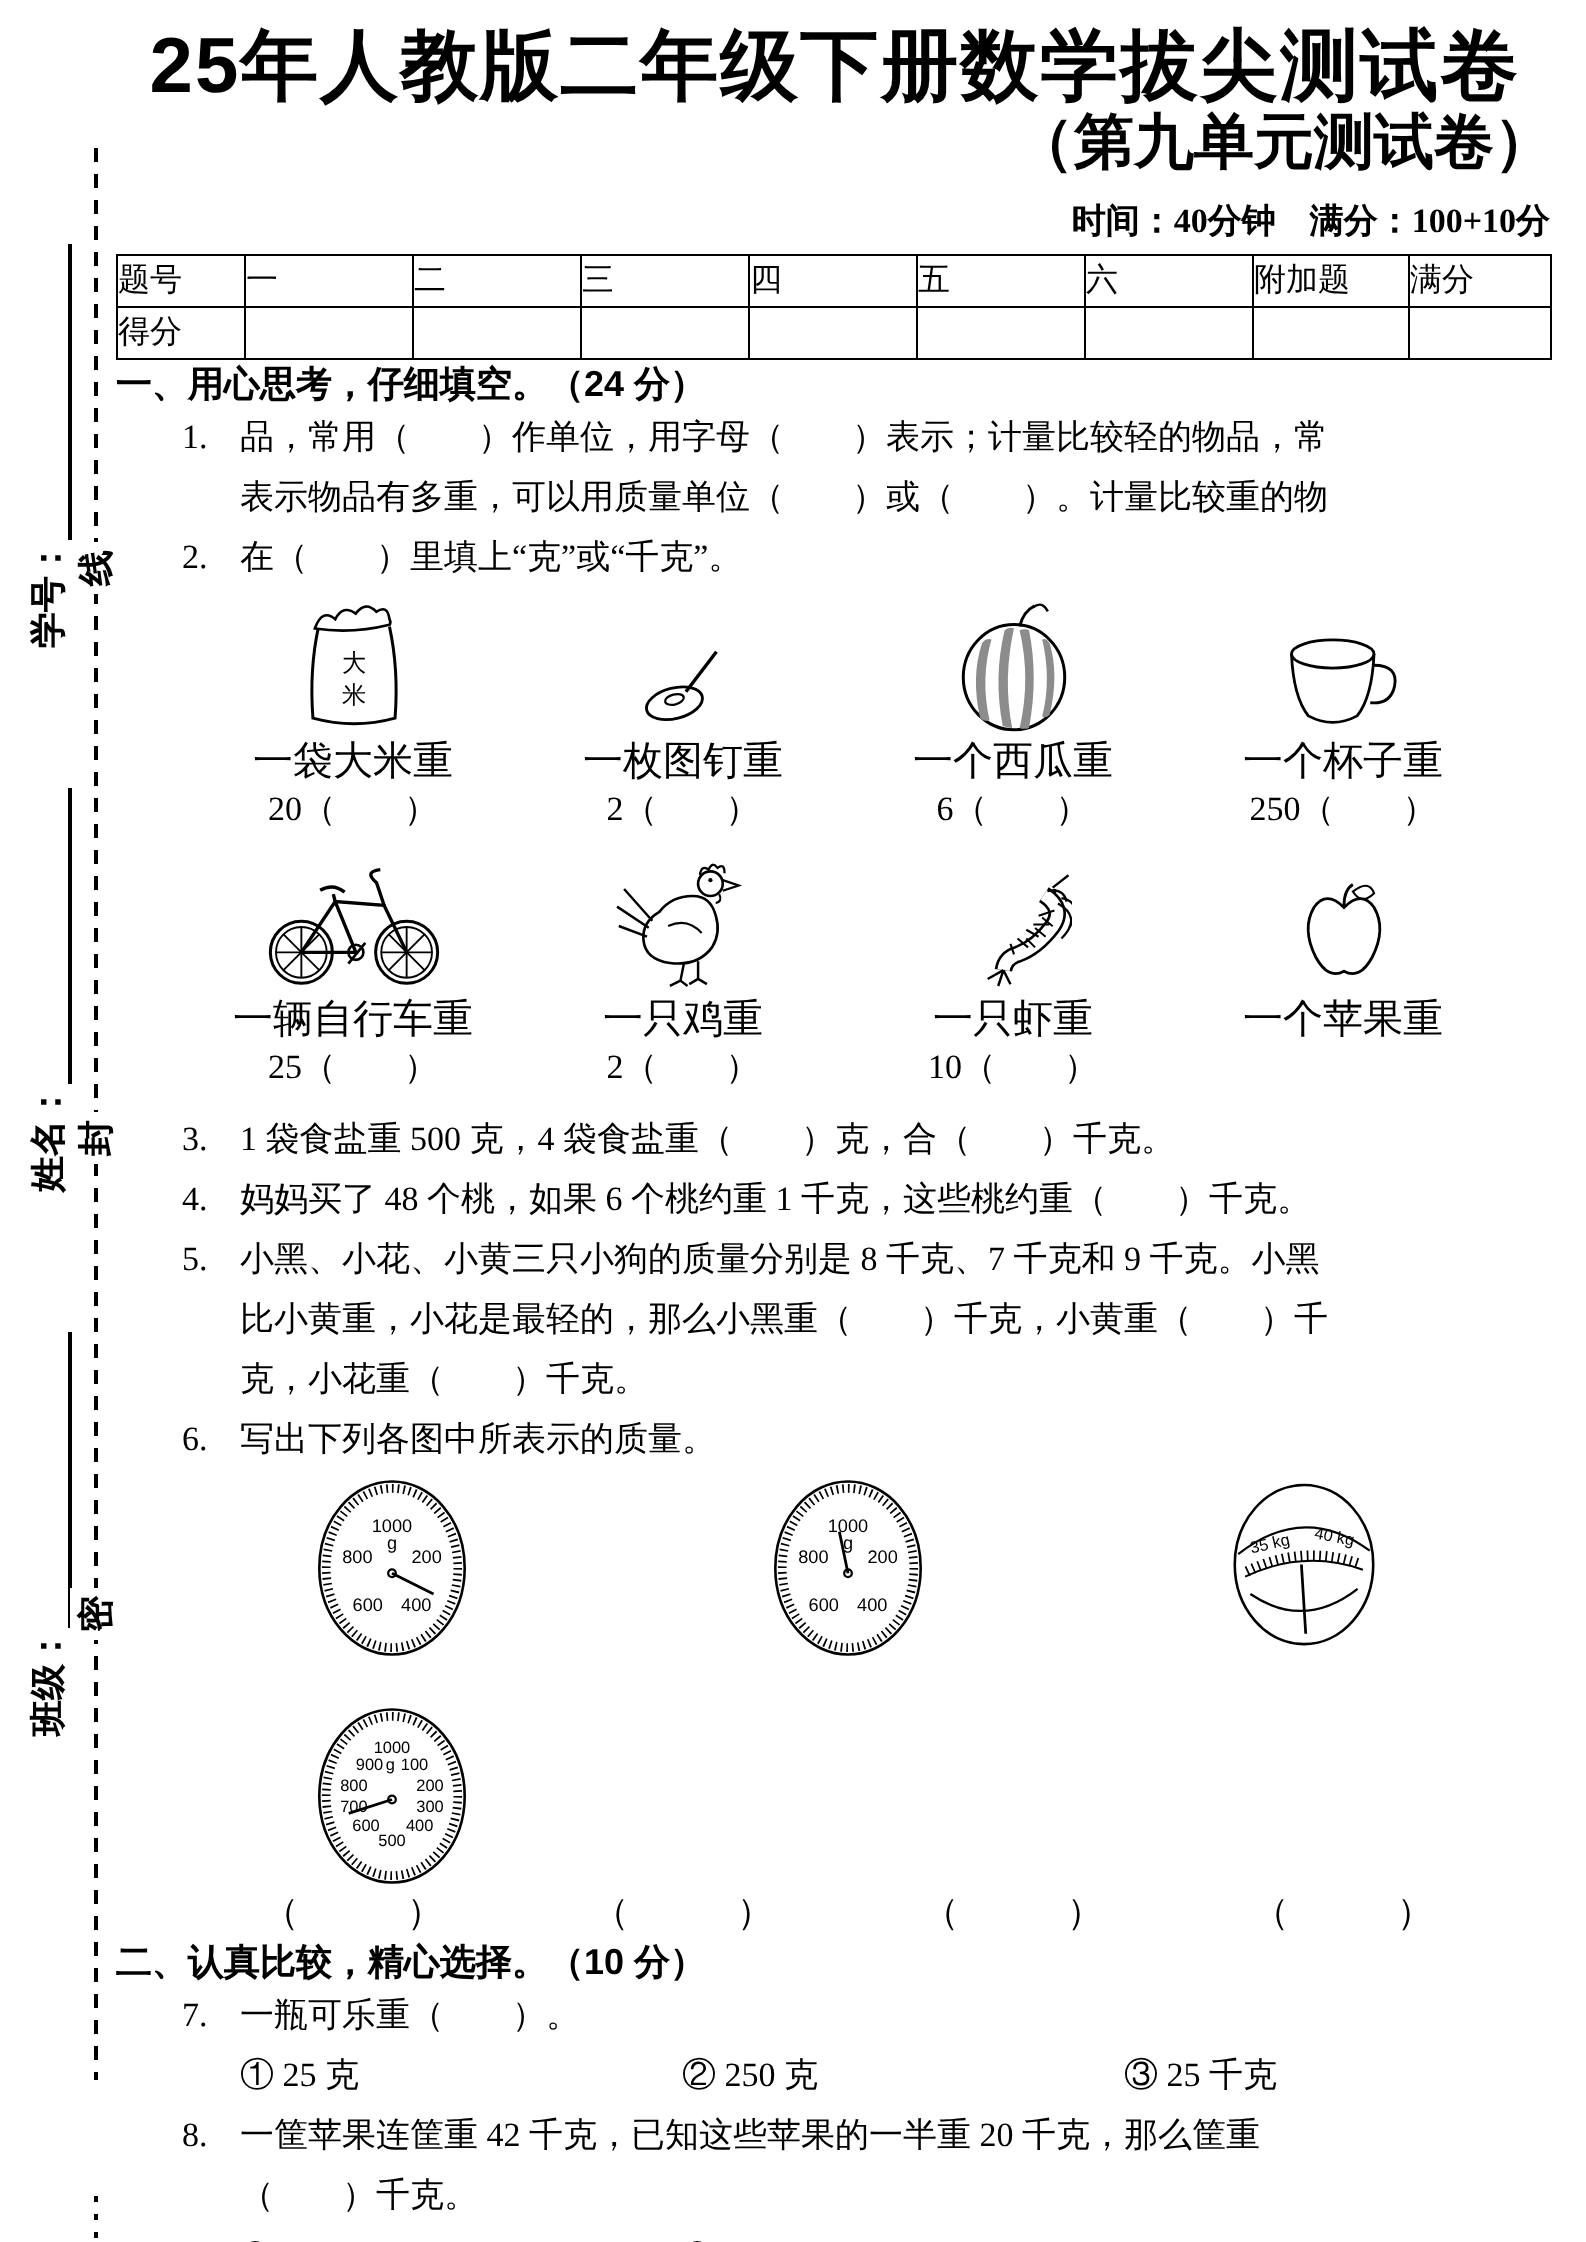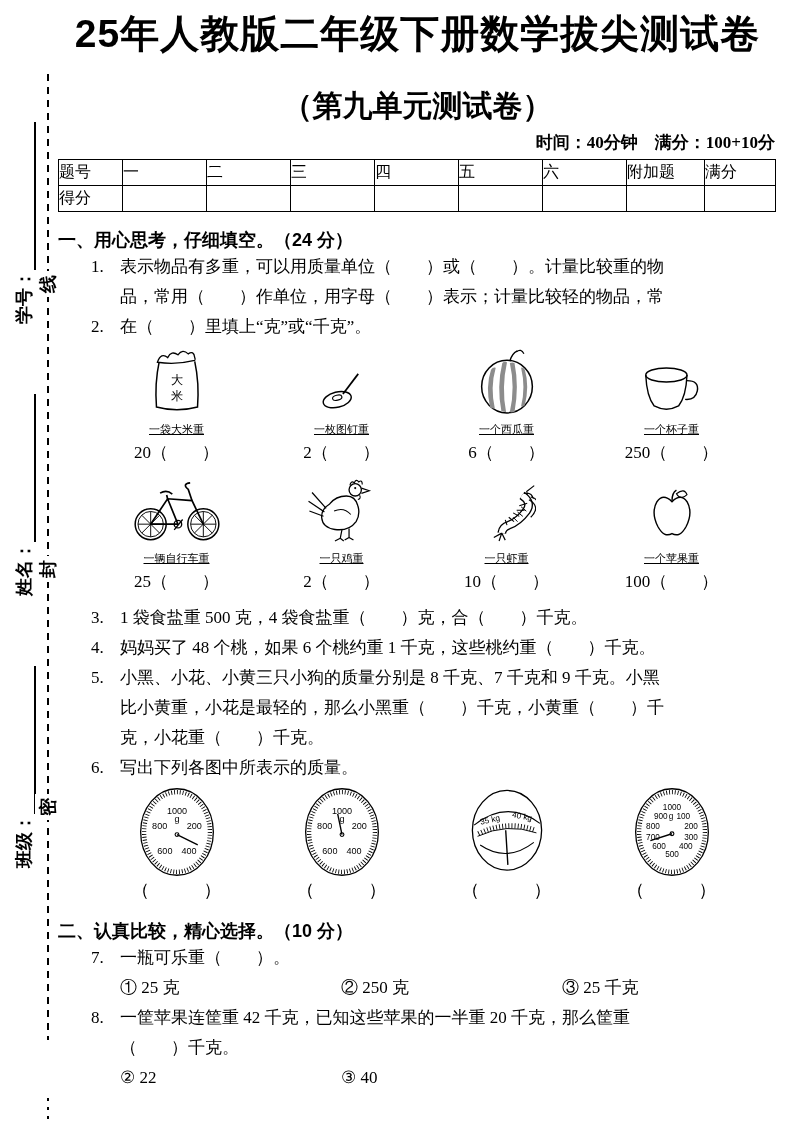--- a/index.html
+++ b/index.html
@@ -16,43 +16,43 @@
         background:repeating-linear-gradient(#000 0 7px,transparent 7px 13px);}
   .seal-stub{position:absolute;left:47px;top:1098px;width:2px;height:22px;
         background:repeating-linear-gradient(#000 0 3px,transparent 3px 9px);}
   .seal-char{position:absolute;left:35px;width:26px;height:26px;line-height:26px;
         text-align:center;background:#fff;transform:rotate(-90deg);z-index:2;
         font-family:"Liberation Sans",sans-serif;font-size:18px;font-weight:bold;}
   
   .content{position:absolute;left:58px;top:0;width:719px;}
   .title1{margin-top:12px;text-align:center;font-family:"Liberation Sans",sans-serif;
         font-weight:bold;font-size:39px;line-height:44px;letter-spacing:1px;}
-  .title2{text-align:center;font-family:Liberation Serif, serif;
-        font-weight:bold;font-size:30px;line-height:36px;margin-top:32px;}
+  .title2{text-align:right;font-family:Liberation Mono, monospace;
+        font-weight:bold;font-size:30px;line-height:36px;}
   .info-line{text-align:right;font-weight:bold;font-size:17px;margin:7px 2px 5px 0;
         font-family:"Liberation Serif",serif;}
   table.score{border-collapse:collapse;width:717px;table-layout:fixed;}
   table.score td{border:1.6px solid #000;height:25px;
         font-size:16px;padding:0;}
   .sec-head{font-family:"Liberation Sans",sans-serif;font-weight:bold;font-size:18px;
-        margin-top:16px;line-height:24px;}
+        margin-top:0;line-height:24px;}
   .q{display:flex;padding-left:33px;font-size:17px;line-height:30px;}
   .qnum{width:29px;flex:none;}
   .qbody{flex:1;}
   .qline{white-space:pre-wrap;}
   
   .pic-grid{display:grid;grid-template-columns:repeat(4,1fr);width:660px;
         margin-left:36px;}
   .pic-cell{text-align:center;}
   .pic-box{height:74px;display:flex;align-items:flex-end;justify-content:center;}
-  .pic-cap{font-size:11px;line-height:22px;margin-top:2px;text-decoration:underline;}
+  .pic-cap{font-size:20px;line-height:22px;margin-top:2px;}
   .pic-val{font-size:17px;line-height:25px;}
   
-  .gauge-grid{display:grid;grid-template-columns:repeat(4,1fr);width:660px;
-        margin-left:36px;margin-top:4px;}
+  .gauge-grid{display:grid;grid-template-columns:repeat(3,1fr);width:660px;
+        margin-left:36px;margin-top:4px;gap:24px;}
   .gauge-cell{display:flex;justify-content:center;}
   .gauge-ans{display:grid;grid-template-columns:repeat(4,1fr);width:660px;
         margin-left:36px;font-size:18px;line-height:26px;text-align:center;}
   svg{display:block;}
   svg .ln{stroke:#000;fill:none;}
   svg text{fill:#000;stroke:none;font-family:"Liberation Sans",sans-serif;}
   .dial-num{font-size:10.5px;}
   .dial-num4{font-size:9.5px;}
   .opts{display:flex;padding-left:62px;font-size:17px;line-height:30px;}
   .opt{width:221px;flex:none;}
@@ -125,22 +125,22 @@
             <td></td>
       </tr>
     </tbody>
       </table>
 
     <div class="sec-head">一、用心思考，仔细填空。（24 分）</div>
 
     <div class="q">
       <span class="qnum">1.</span>
       <span class="qbody">
+        <div class="qline">品，常用（　　）作单位，用字母（　　）表示；计量比较轻的物品，常</div>
         <div class="qline">表示物品有多重，可以用质量单位（　　）或（　　）。计量比较重的物</div>
-        <div class="qline">品，常用（　　）作单位，用字母（　　）表示；计量比较轻的物品，常</div>
       </span>
     </div>
 
     <div class="q">
       <span class="qnum">2.</span>
       <span class="qbody">
         <div class="qline">在（　　）里填上“克”或“千克”。</div>
       </span>
     </div>
 
@@ -256,21 +256,20 @@
       </div>
       <div class="pic-cell">
         <div class="pic-box">
           <svg width="46" height="60" viewBox="0 0 52 62">
             <path class="ln" stroke-width="1.6" d="M26 16 Q16 6 9 16 Q2 28 10 44 Q17 57 26 52 Q35 57 42 44 Q50 28 43 16 Q36 6 26 16 Z"></path>
             <path class="ln" stroke-width="1.6" d="M26 15 Q26 6 31 3"></path>
             <path class="ln" stroke-width="1.2" d="M31 7 q9 -7 12 1 q-7 7 -12 -1 z"></path>
           </svg>
         </div>
         <div class="pic-cap">一个苹果重</div>
-        <div class="pic-val">100（　　）</div>
       </div>
     </div>
 
     <div class="q" style="margin-top:9px;">
       <span class="qnum">3.</span>
       <span class="qbody">
           <div class="qline">1 袋食盐重 500 克，4 袋食盐重（　　）克，合（　　）千克。</div>
         </span>
     </div>
     <div class="q">

